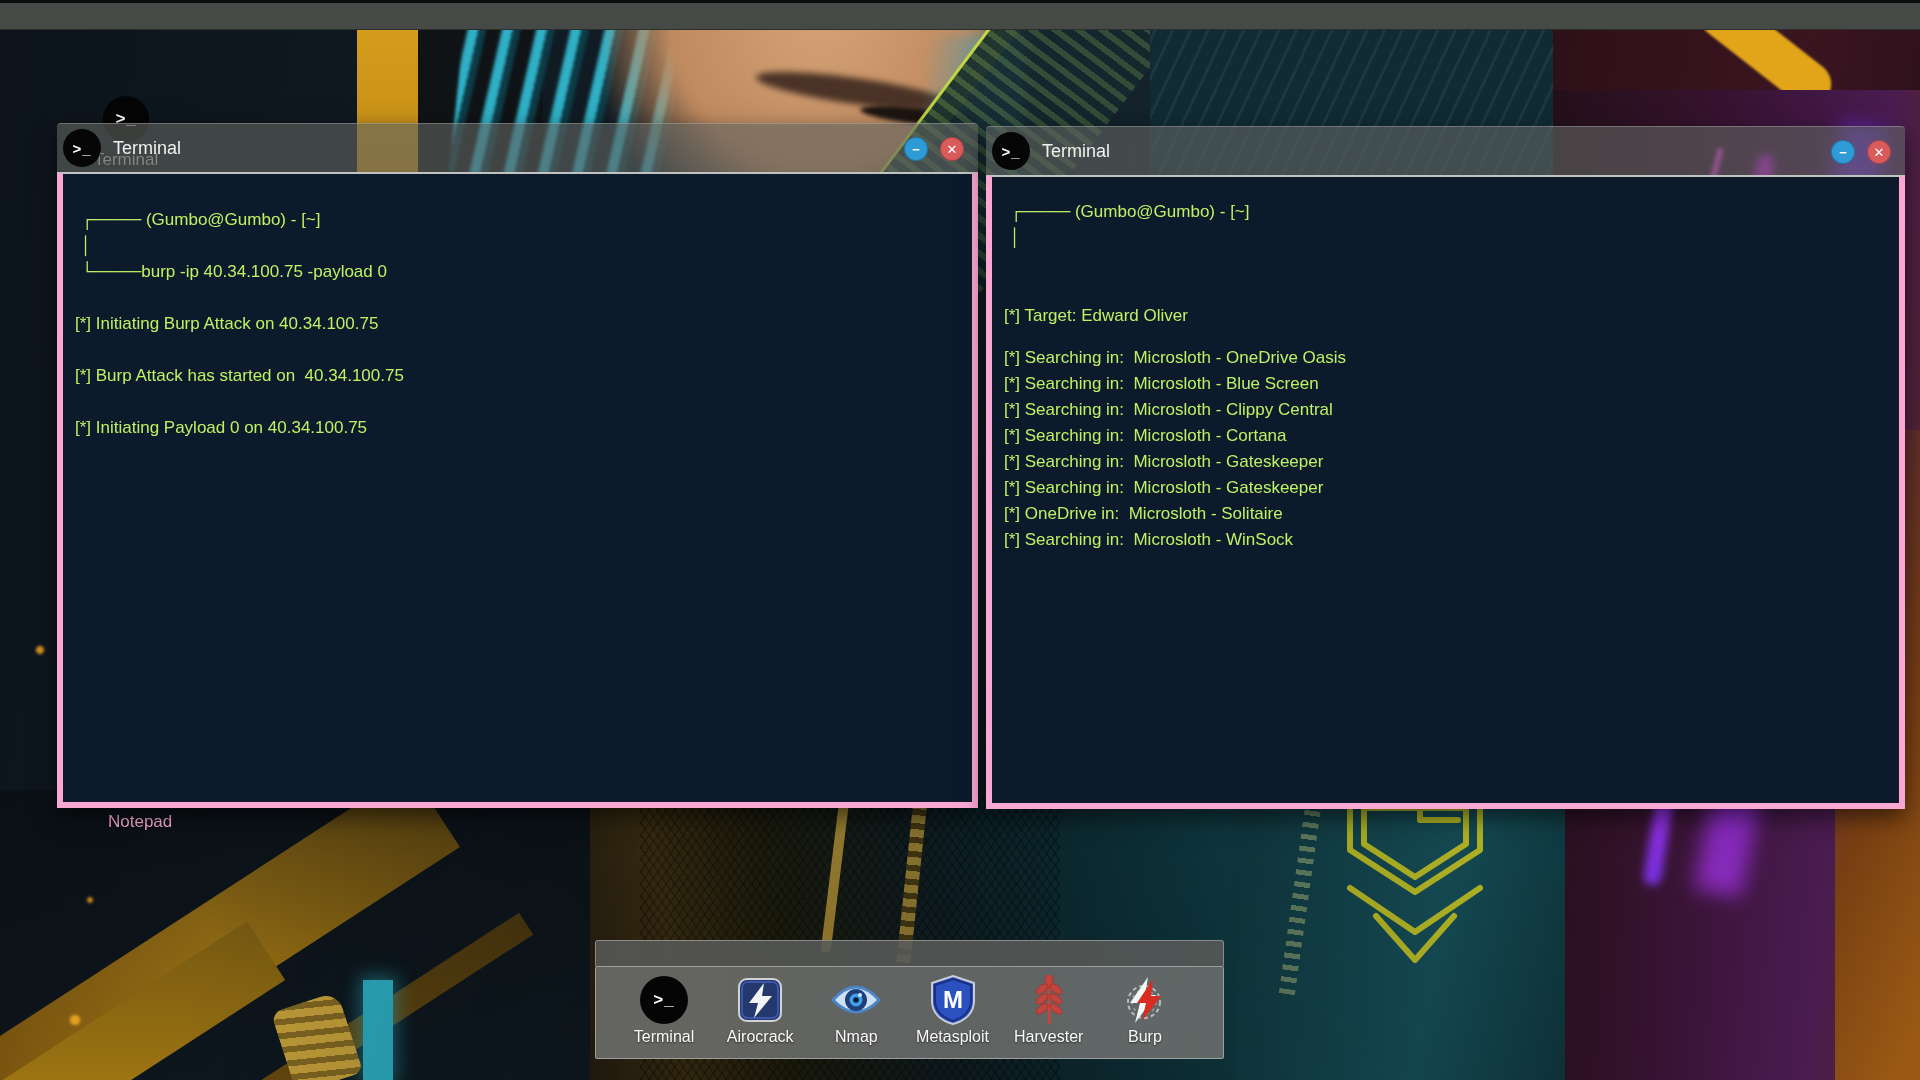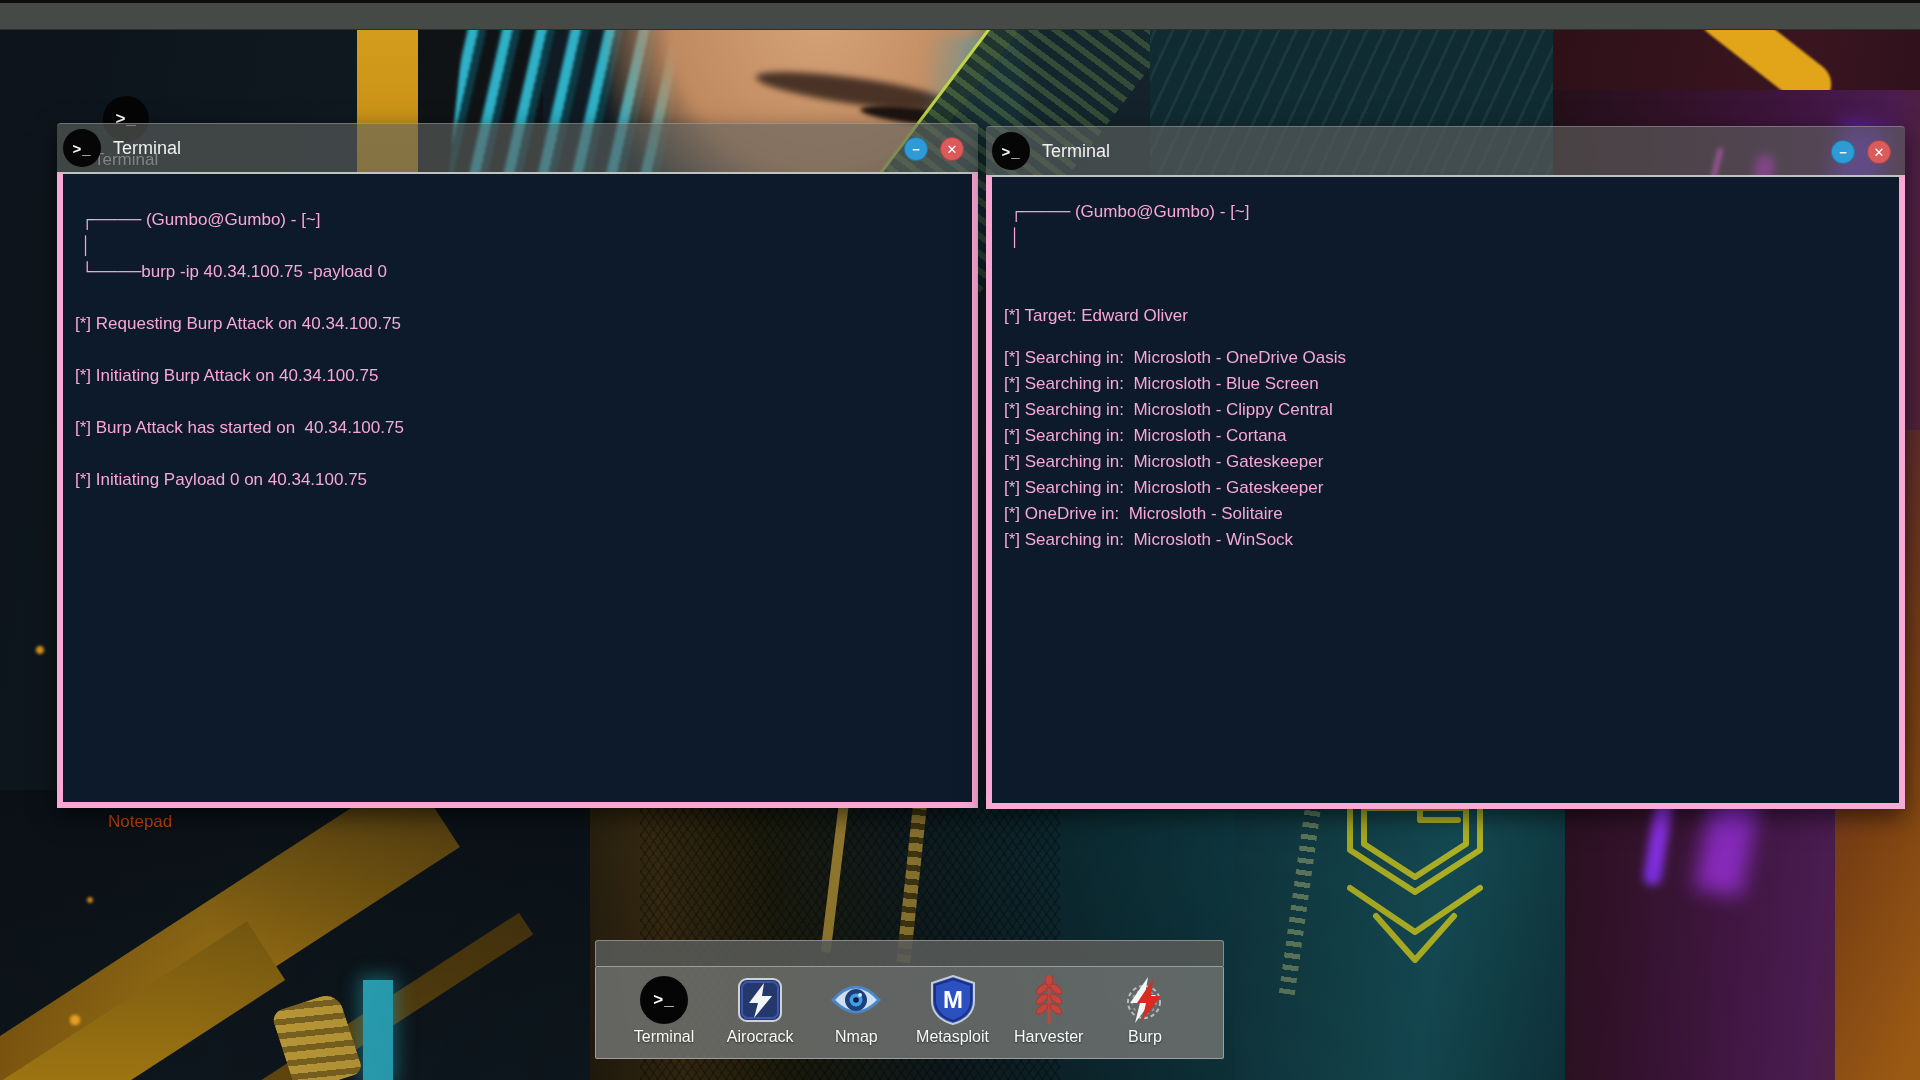--- a/index.html
+++ b/index.html
@@ -82,21 +82,21 @@
   .tbar{height:49px;background:rgba(96,99,96,.62);display:flex;align-items:center;
     border-radius:4px 4px 0 0;border-top:1px solid rgba(200,200,200,.35);position:relative;}
   .tbar .wicon{width:38px;height:38px;border-radius:50%;background:#060606;margin-left:6px;
     display:flex;align-items:center;justify-content:center;color:#fff;font-weight:bold;font-size:15px;letter-spacing:1px;}
   .tbar .wtitle{margin-left:12px;color:#f0f0f0;font-size:18px;}
   .tbar .btn{position:absolute;top:13px;width:24px;height:24px;border-radius:50%;
     display:flex;align-items:center;justify-content:center;color:#fff;font-size:13px;font-weight:bold;line-height:1;cursor:pointer;}
   .btn-min{right:50px;background:#2e9bd6;box-shadow:inset 0 0 0 1px rgba(0,0,0,.25);}
   .btn-close{right:14px;background:#d95b5b;box-shadow:inset 0 0 0 1px rgba(0,0,0,.25);}
   .tbody{background:#0c1a2b;border:6px solid #f9a8d4;border-top:2px solid #c0c4c0;
-    color:#f9a8d4;font-size:17px;overflow:hidden;}
+    color:#bef264;font-size:17px;overflow:hidden;}
   .term-line{height:26px;line-height:26px;white-space:pre-wrap;}
   .pline{margin-left:6px;}
   .tmsg{margin-top:26px;}
   .win-left .tbody{height:636px;padding:33px 10px 0 12px;}
   .win-right .tbody{height:634px;padding:22px 10px 0 12px;}
   .target-line{margin-top:52px;}
   .search-block{margin-top:16px;}
   
   .dock{position:absolute;left:595px;top:940px;width:629px;z-index:3;}
   .dock-upper{height:26px;background:rgba(88,90,88,.88);border:1px solid #8a8a8a;border-bottom:none;border-radius:3px 3px 0 0;}
@@ -163,41 +163,40 @@
   <div class="top-bar"></div>
 
   <div class="desk-icon" style="left:94px;top:96px;">
     <div class="circle">
         <span>&gt;_</span>
       </div>
     <div class="dlabel">Terminal</div>
   </div>
   <div class="desk-icon notepad" style="left:108px;top:748px;">
     <div class="pad"></div>
-    <div class="dlabel" style="margin-top:14px;color:#c2410c;">Notepad</div>
+    <div class="dlabel" style="margin-top:14px;color:#f9a8d4;">Notepad</div>
   </div>
 
   <div class="window win-left" style="left:57px;top:123px;width:921px;">
     <div class="tbar">
       <div class="wicon">
           <span>&gt;_</span>
         </div>
       <div class="wtitle">Terminal</div>
       <div class="btn btn-min">
           <span>−</span>
         </div>
       <div class="btn btn-close">
           <span>✕</span>
         </div>
     </div>
     <div class="tbody">
       <div class="term-line pline">┌──── (Gumbo@Gumbo) - [~]</div>
       <div class="term-line pline">│</div>
       <div class="term-line pline">└────burp -ip 40.34.100.75 -payload 0</div>
-      <div class="term-line tmsg">[*] Requesting Burp Attack on 40.34.100.75</div>
       <div class="term-line tmsg">[*] Initiating Burp Attack on 40.34.100.75</div>
       <div class="term-line tmsg">[*] Burp Attack has started on  40.34.100.75</div>
       <div class="term-line tmsg">[*] Initiating Payload 0 on 40.34.100.75</div>
     </div>
   </div>
 
   <div class="window win-right" style="left:986px;top:126px;width:919px;">
     <div class="tbar">
       <div class="wicon">
           <span>&gt;_</span>

